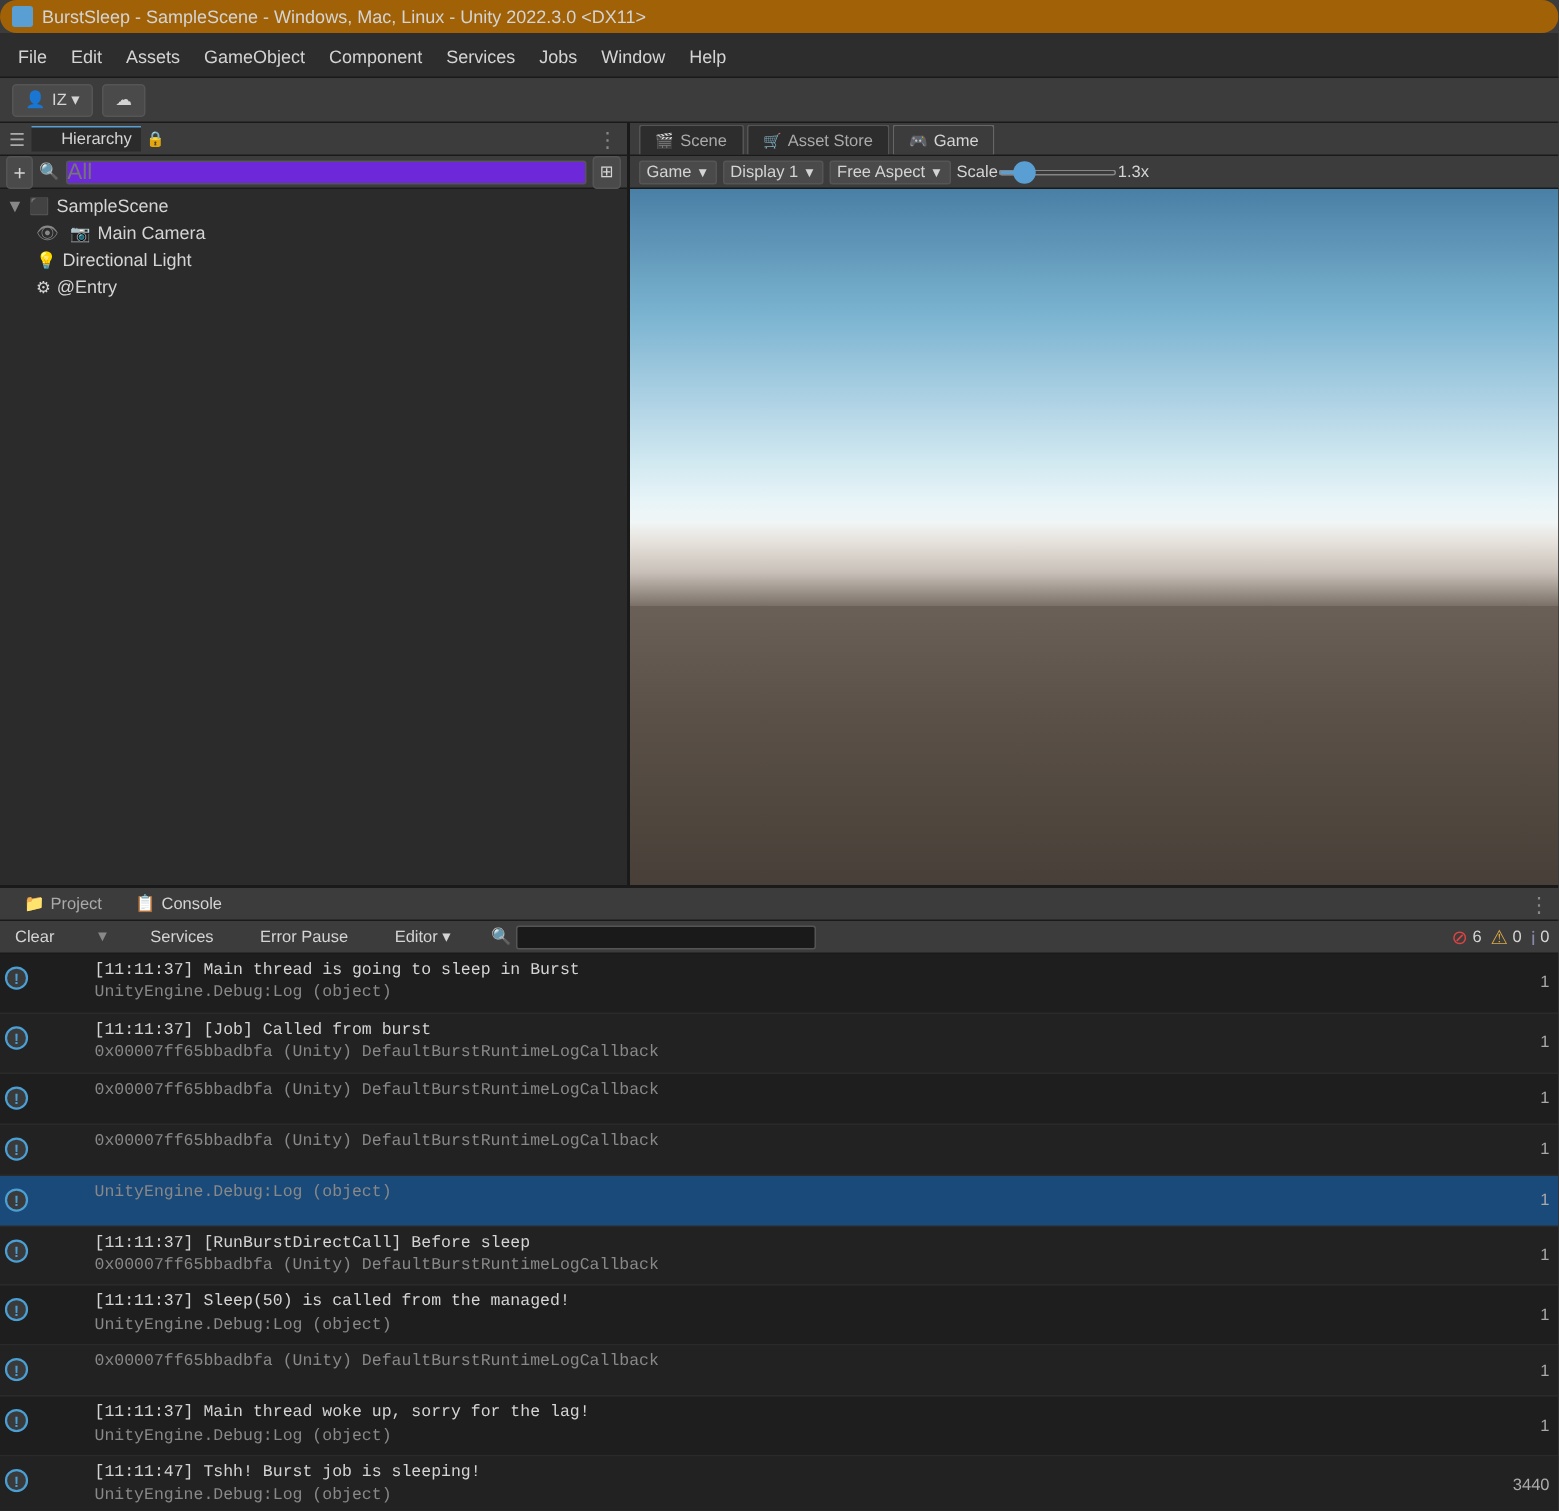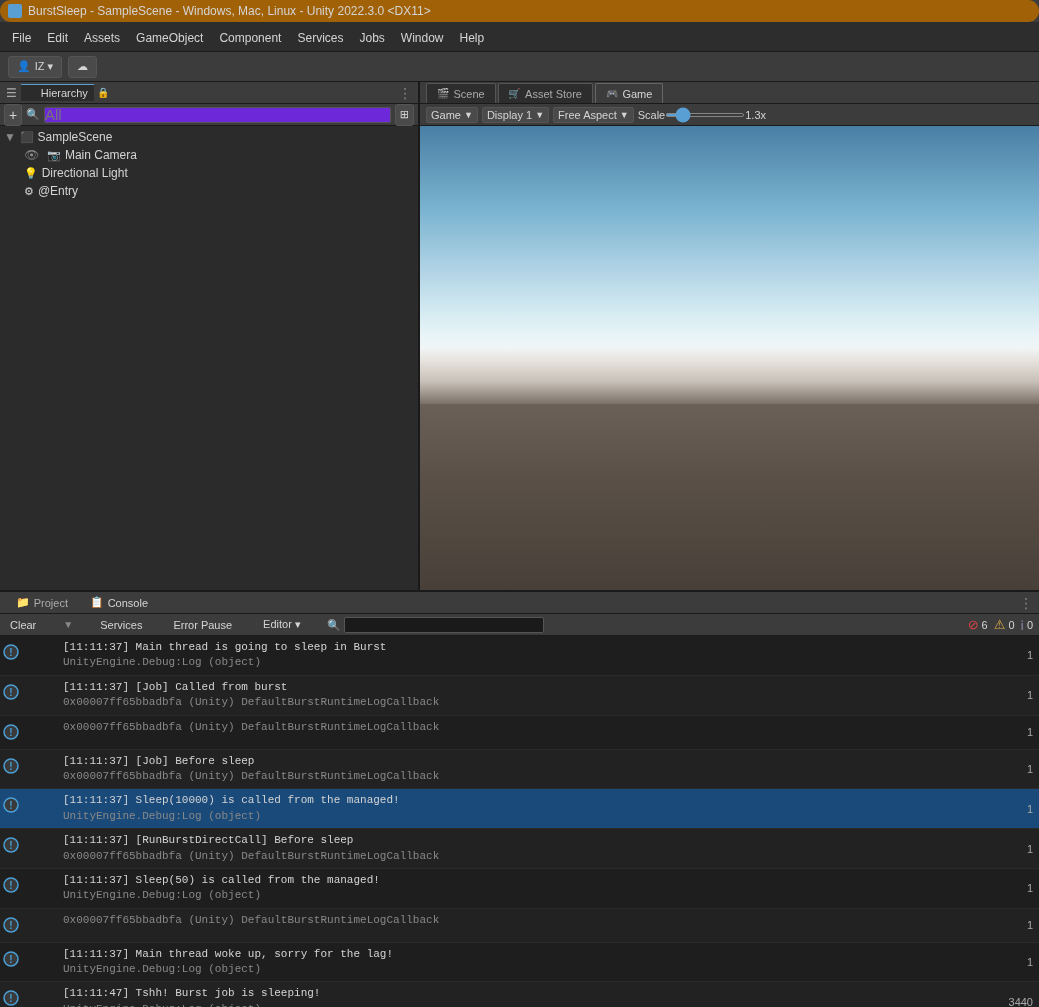--- a/index.html
+++ b/index.html
@@ -579,34 +579,32 @@
     <div class="log-count">1</div>
   </div>
         <div class="log-entry alt">
     <div class="log-icon">
       <svg width="16" height="16" viewBox="0 0 16 16">
         <circle cx="8" cy="8" r="7" fill="#3a3a3a" stroke="#4a9fd4" stroke-width="1.5"></circle>
         <text x="8" y="12" text-anchor="middle" fill="#4a9fd4" font-size="10" font-weight="bold">!</text>
       </svg>
     </div>
     <div class="log-text">
-      <div class="main-line">[11:11:37] [Job] Before sleep</div>
       <div class="sub-line">0x00007ff65bbadbfa (Unity) DefaultBurstRuntimeLogCallback</div>
     </div>
     <div class="log-count">1</div>
   </div>
         <div class="log-entry selected">
     <div class="log-icon">
       <svg width="16" height="16" viewBox="0 0 16 16">
         <circle cx="8" cy="8" r="7" fill="#3a3a3a" stroke="#4a9fd4" stroke-width="1.5"></circle>
         <text x="8" y="12" text-anchor="middle" fill="#4a9fd4" font-size="10" font-weight="bold">!</text>
       </svg>
     </div>
     <div class="log-text">
-      <div class="main-line">[11:11:37] Sleep(10000) is called from the managed!</div>
       <div class="sub-line">UnityEngine.Debug:Log (object)</div>
     </div>
     <div class="log-count">1</div>
   </div>
         <div class="log-entry alt">
     <div class="log-icon">
       <svg width="16" height="16" viewBox="0 0 16 16">
         <circle cx="8" cy="8" r="7" fill="#3a3a3a" stroke="#4a9fd4" stroke-width="1.5"></circle>
         <text x="8" y="12" text-anchor="middle" fill="#4a9fd4" font-size="10" font-weight="bold">!</text>
       </svg>

